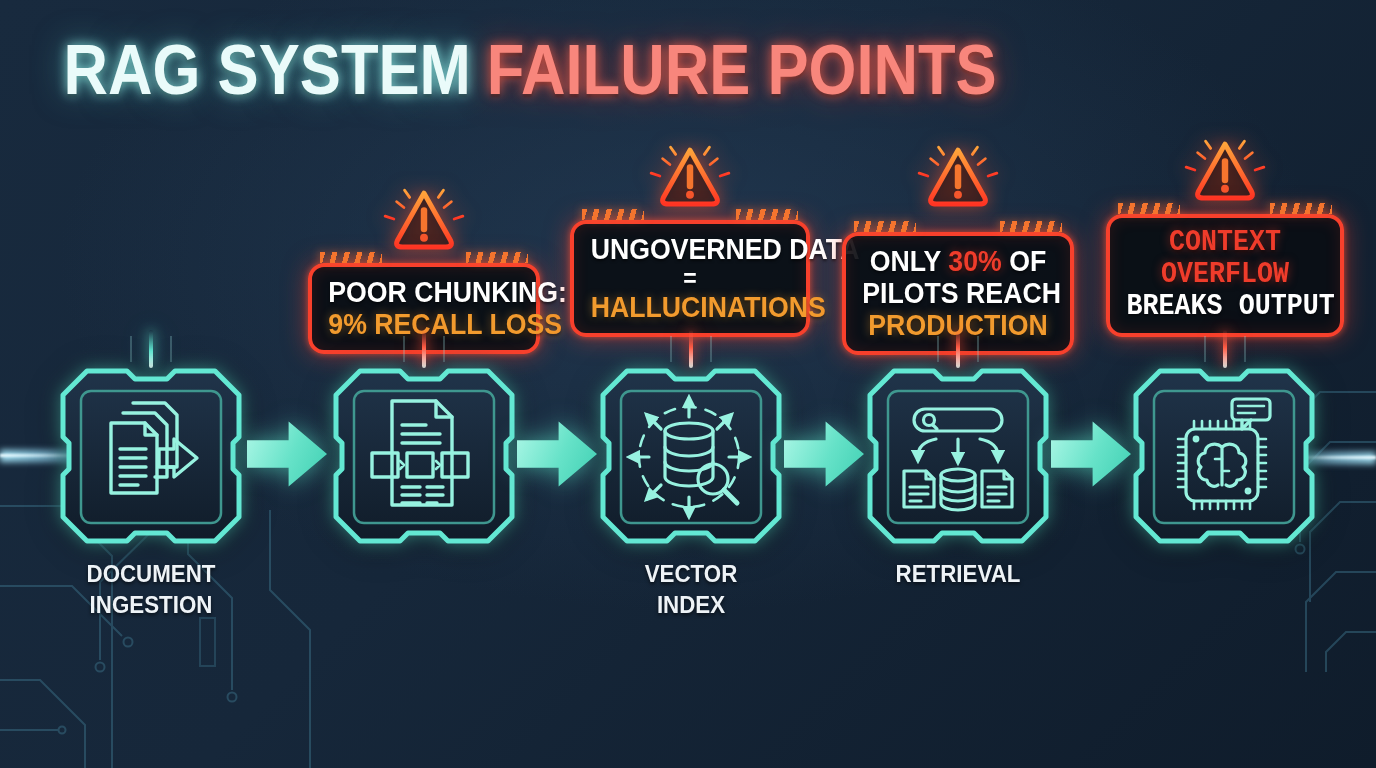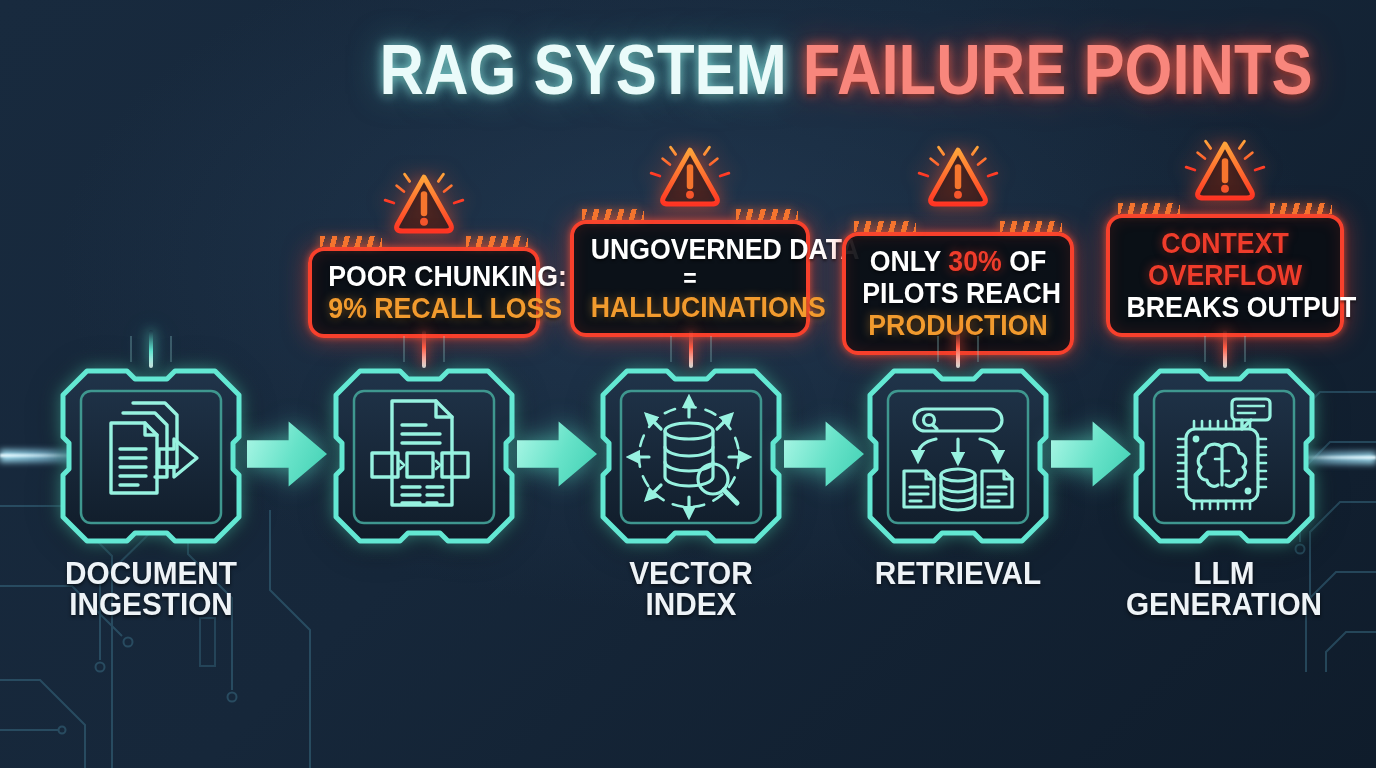--- a/index.html
+++ b/index.html
@@ -35,21 +35,21 @@
   }
   .streak-right-core {
     right:0; top:456px; width:110px; height:3px;
     background:linear-gradient(to left,#eafaff,rgba(140,220,255,.1));
     filter:blur(1px);
   }
 
   
   .title {
     position:absolute; top:30px; left:0; width:100%;
-    text-align:right; font-weight:800; font-size:70px; letter-spacing:0;
+    text-align:left; font-weight:800; font-size:70px; letter-spacing:0;
     white-space:nowrap;
     text-decoration:underline;
   }
   .title .squeeze { display:inline-block; transform:scaleX(.88); transform-origin:50% 50%; }
   .title-left {
     color:#eafbfa;
     text-shadow:0 0 12px rgba(150,245,238,.85), 0 0 34px rgba(90,220,212,.5), 0 3px 3px rgba(0,0,0,.45);
   }
   .title-right {
     color:#f8867c; margin-left:18px;
@@ -75,24 +75,24 @@
   .hashes.hl { left:8px; }
   .hashes.hr { right:8px; }
   .warn-line {
     font-weight:800; font-size:29px; line-height:32px;
     transform:scaleX(.92); transform-origin:50% 50%; white-space:nowrap;
   }
   .warn-line.eq { font-size:25px; line-height:26px; }
   .c-white { color:#ffffff; text-shadow:0 2px 3px rgba(0,0,0,.55); }
   .c-orange { color:#f29b2e; text-shadow:0 0 10px rgba(242,155,46,.45), 0 2px 3px rgba(0,0,0,.55); }
   .c-red { color:#ef3c2b; text-shadow:0 0 10px rgba(239,60,43,.5), 0 2px 3px rgba(0,0,0,.55); }
-  .co-0 { left:308px; top:163px; width:232px; }
+  .co-0 { left:308px; top:179px; width:232px; }
   .co-1 { left:570px; top:136px; width:240px; }
   .co-2 { left:842px; top:136px; width:232px;gap:12px; }
-  .co-3 { left:1106px; top:130px; width:238px; }
+  .co-3 { left:1106px; top:130px; width:238px;font-family:Liberation Mono, monospace; }
 
   
   .beam { position:absolute; width:4px; height:38px; top:330px; border-radius:2px; }
   .beam.red {
     background:linear-gradient(to bottom, rgba(255,70,50,.15), #ff5a43 45%, #fff4f0);
     box-shadow:0 0 12px rgba(255,80,55,.8), 0 0 26px rgba(255,60,40,.45);
   }
   .beam.teal {
     background:linear-gradient(to bottom, rgba(90,230,210,.05), #5fe6d0 55%, #eafffb);
     box-shadow:0 0 12px rgba(95,230,208,.8), 0 0 26px rgba(95,230,208,.4);
@@ -111,21 +111,21 @@
   .flow-arrow-wrap { position:absolute; top:418px; width:80px; height:72px; filter:drop-shadow(0 0 12px rgba(90,230,200,.6)); }
   .flow-arrow {
     width:100%; height:100%;
     background:linear-gradient(115deg,#b0f8e8 0%, #66e2c8 55%, #3ecfb2 100%);
     clip-path:polygon(0 31%,52% 31%,52% 5%,100% 50%,52% 95%,52% 69%,0 69%);
   }
 
   
   .stage-label {
     position:absolute; top:558px; width:260px; text-align:center;
-    color:#eef3f7; font-weight:700; font-size:32px; line-height:31px;
+    color:#eef3f7; font-weight:700; font-size:24px; line-height:31px;
     text-shadow:0 2px 4px rgba(0,0,0,.6);
   }
   .stage-label div { transform:scaleX(.93); transform-origin:50% 50%; white-space:nowrap; }
 
   
   .caption {
     position:absolute; top:670px; left:0; width:100%; text-align:center;
     color:#dde6ee; font-size:29px; font-weight:400; letter-spacing:.4px;
   }
   .caption span { display:inline-block; transform:scaleX(.97); }
@@ -372,19 +372,15 @@
       <div>INGESTION</div>
   </div>
   <div class="stage-label" style="left:561px">
     <div>VECTOR</div>
       <div>INDEX</div>
   </div>
   <div class="stage-label" style="left:828px">
     <div>RETRIEVAL</div>
       <div></div>
   </div>
-  <div class="stage-label" style="left:1094px">
-    <div>LLM</div>
-      <div>GENERATION</div>
-  </div>
 
 
 </div>
 
 </body></html>

